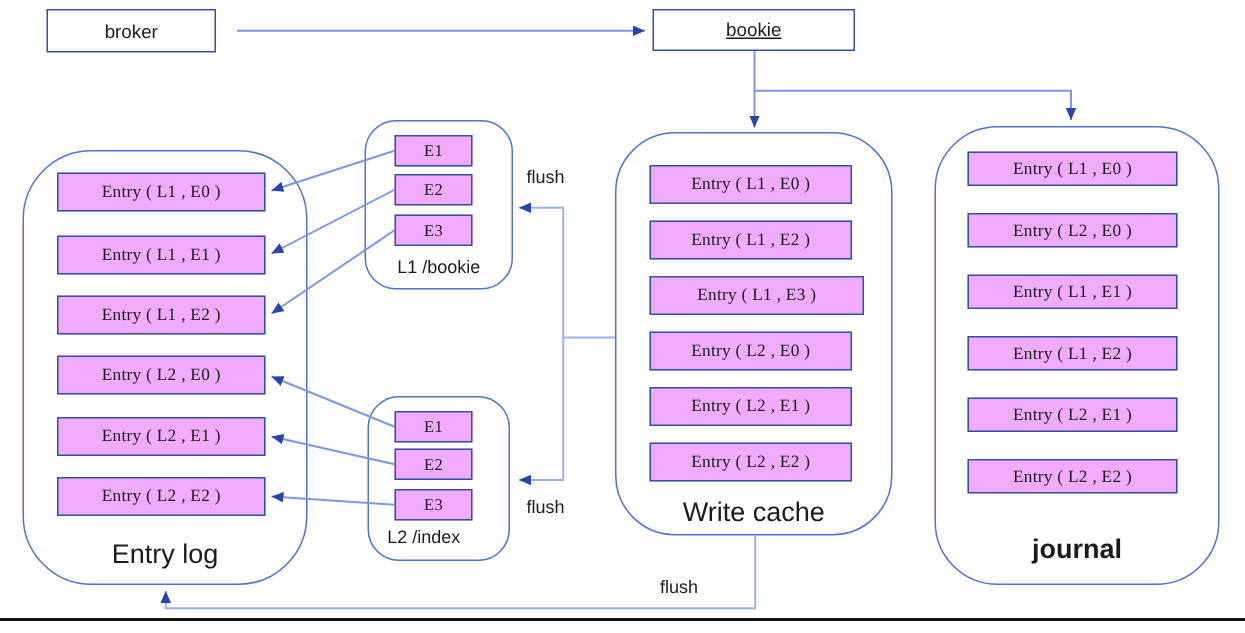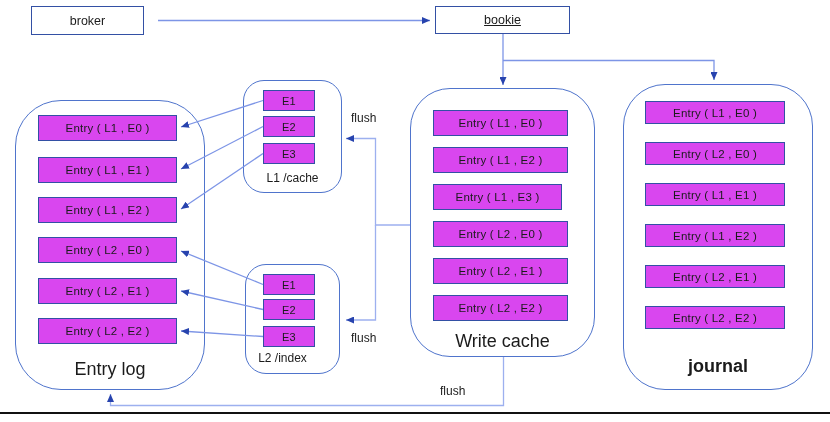--- a/index.html
+++ b/index.html
@@ -12,23 +12,23 @@
   .abs{position:absolute;box-sizing:border-box;}
   .node{
     border:1.5px solid #3350a4;background:#fff;
     display:flex;align-items:center;justify-content:center;
     font-size:12.5px;
   }
   .container{
     border:1.4px solid #4f74cc;background:#fff;
   }
   .cell{
-    border:1.3px solid #3350a4;background:#d946ef;
+    border:1.3px solid #3350a4;background:#f0abfc;
     display:flex;align-items:center;justify-content:center;
-    font-size:11.5px;letter-spacing:.2px;
+    font-size:11.5px;letter-spacing:.2px;font-family:Liberation Serif, serif;
   }
   .small-cell{font-size:11px;}
   .zone-label{
     position:absolute;text-align:center;font-size:18px;
   }
   .flush-label{
     position:absolute;font-size:12px;
   }
   svg.wires{position:absolute;left:0;top:0;pointer-events:none;}
   .wire{stroke:#7d95e6;stroke-width:1.3;fill:none;}
@@ -47,32 +47,32 @@
 <div class="abs cell" style="left:38px;top:197px;width:139px;height:26px;">Entry ( L1 , E2 )</div>
 <div class="abs cell" style="left:38px;top:237px;width:139px;height:26px;">Entry ( L2 , E0 )</div>
 <div class="abs cell" style="left:38px;top:278px;width:139px;height:26px;">Entry ( L2 , E1 )</div>
 <div class="abs cell" style="left:38px;top:318px;width:139px;height:26px;">Entry ( L2 , E2 )</div>
 <div class="zone-label" style="left:15px;top:359px;width:190px;text-align:center;">Entry log</div>
 
 <div class="abs container" style="left:243px;top:80px;width:99px;height:113px;border-radius:21px;"></div>
 <div class="abs cell small-cell" style="left:263px;top:90px;width:52px;height:21px;">E1</div>
 <div class="abs cell small-cell" style="left:263px;top:116px;width:52px;height:21px;">E2</div>
 <div class="abs cell small-cell" style="left:263px;top:143px;width:52px;height:21px;">E3</div>
-<div class="zone-label" style="left:243px;top:171px;width:99px;font-size:12px;">L1 /cache</div>
+<div class="zone-label" style="left:243px;top:171px;width:99px;font-size:12px;">L1 /bookie</div>
 
 <div class="abs container" style="left:245px;top:264px;width:95px;height:110px;border-radius:21px;"></div>
 <div class="abs cell small-cell" style="left:263px;top:274px;width:52px;height:21px;">E1</div>
 <div class="abs cell small-cell" style="left:263px;top:299px;width:52px;height:21px;">E2</div>
 <div class="abs cell small-cell" style="left:263px;top:326px;width:52px;height:21px;">E3</div>
 <div class="zone-label" style="left:235px;top:351px;width:95px;font-size:12px;">L2 /index</div>
 
 <div class="abs container" style="left:410px;top:88px;width:185px;height:269px;border-radius:40px;"></div>
 <div class="abs cell" style="left:433px;top:110px;width:135px;height:26px;">Entry ( L1 , E0 )</div>
 <div class="abs cell" style="left:433px;top:147px;width:135px;height:26px;">Entry ( L1 , E2 )</div>
-<div class="abs cell" style="left:433px;top:184px;width:129px;height:26px;">Entry ( L1 , E3 )</div>
+<div class="abs cell" style="left:433px;top:184px;width:143px;height:26px;">Entry ( L1 , E3 )</div>
 <div class="abs cell" style="left:433px;top:221px;width:135px;height:26px;">Entry ( L2 , E0 )</div>
 <div class="abs cell" style="left:433px;top:258px;width:135px;height:26px;">Entry ( L2 , E1 )</div>
 <div class="abs cell" style="left:433px;top:295px;width:135px;height:26px;">Entry ( L2 , E2 )</div>
 <div class="zone-label" style="left:410px;top:331px;width:185px;">Write cache</div>
 
 <div class="abs container" style="left:623px;top:84px;width:190px;height:306px;border-radius:42px;"></div>
 <div class="abs cell" style="left:645px;top:101px;width:140px;height:23px;">Entry ( L1 , E0 )</div>
 <div class="abs cell" style="left:645px;top:142px;width:140px;height:23px;">Entry ( L2 , E0 )</div>
 <div class="abs cell" style="left:645px;top:183px;width:140px;height:23px;">Entry ( L1 , E1 )</div>
 <div class="abs cell" style="left:645px;top:224px;width:140px;height:23px;">Entry ( L1 , E2 )</div>

